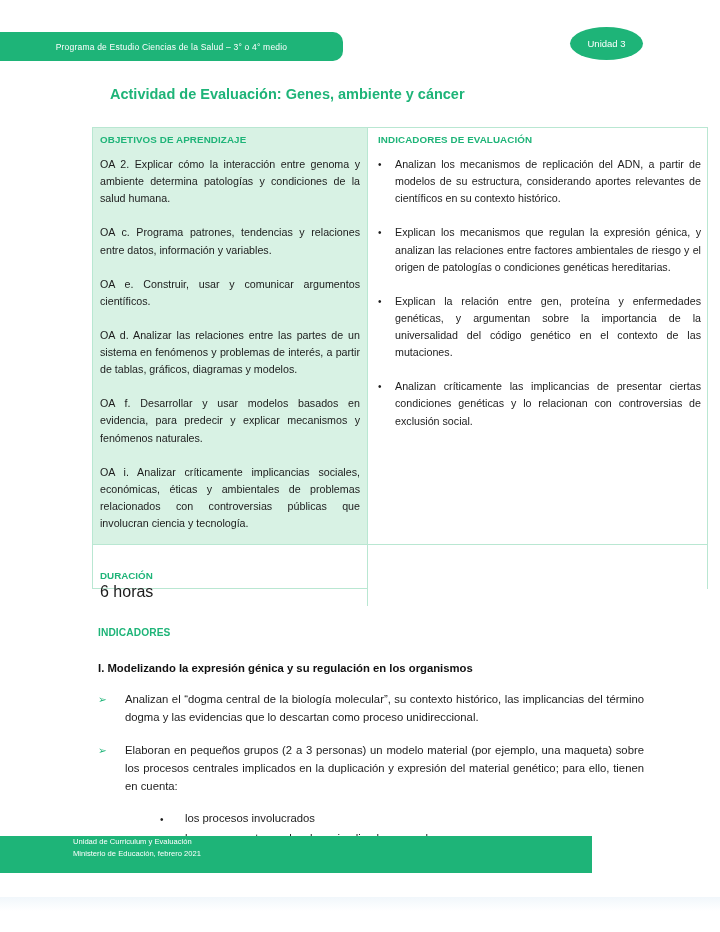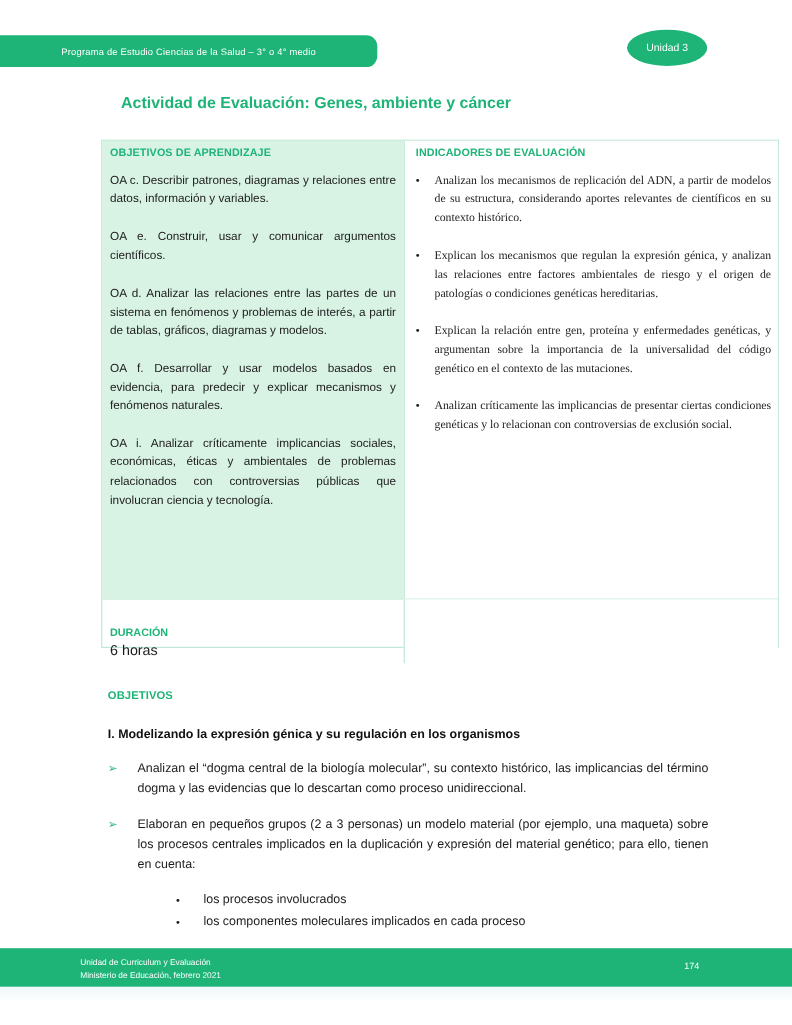--- a/index.html
+++ b/index.html
@@ -27,41 +27,41 @@
   .row-main{display:grid;grid-template-columns:274px 1fr;min-height:416px;}
   .cell{padding:6px 7px 10px 8px;}
   .cell-objetivos{background:var(--mint);padding:6px 7px 10px 7px;}
   .cell-indicadores{background:#ffffff;border-left:1px solid var(--border);padding:6px 6px 10px 10px;}
   .cell-header{color:var(--green);font-weight:bold;font-size:9.8px;margin-bottom:11px;letter-spacing:.1px;}
   .oa-p{font-size:10.7px;line-height:1.6;text-align:justify;margin-bottom:17px;}
   .oa-p:last-child{margin-bottom:0;}
   .ind-item{display:flex;font-size:10.7px;line-height:1.6;margin-bottom:17px;}
   .ind-item:last-child{margin-bottom:0;}
   .ind-item .dot{flex:none;width:17px;font-size:10px;padding-top:1px;}
-  .ind-item .txt{flex:1;text-align:justify;font-family:Liberation Serif, serif;}
+  .ind-item .txt{flex:1;text-align:justify;}
   .row-duracion{display:grid;grid-template-columns:274px 1fr;border-top:1px solid var(--border);height:44px;}
   .dur-cell{padding:5px 7px;margin-top:20px;}
   .dur-header{color:var(--green);font-weight:bold;font-size:9.8px;margin-bottom:2px;}
-  .dur-value{font-size:13px;}
+  .dur-value{font-size:16px;}
   .dur-spacer{border-left:1px solid var(--border);background:#ffffff;}
 
   
   .desarrollo{position:absolute;left:98px;top:627px;width:546px;}
   .dev-heading{color:var(--green);font-weight:bold;font-size:10.2px;margin-bottom:24px;letter-spacing:.1px;}
   .dev-title{font-size:11.3px;font-weight:bold;color:#111;margin-bottom:16px;}
   .dev-bullet{display:flex;font-size:11.3px;line-height:1.62;margin-bottom:14px;}
   .dev-bullet .arrow{flex:none;width:27px;color:var(--green);font-size:10.5px;padding-top:1px;}
   .dev-bullet .txt{flex:1;text-align:justify;}
   .sub-list{margin-left:62px;}
   .sub-item{display:flex;font-size:11.3px;line-height:1.75;}
   .sub-item .dot{flex:none;width:25px;font-size:10px;padding-top:2px;}
 
   
-  .footer-bar{position:absolute;left:0;top:862px;width:720px;height:37px;background:var(--green);
-    display:flex;align-items:center;}
+  .footer-bar{position:absolute;left:0;top:836px;width:592px;height:37px;background:var(--green);
+    display:flex;align-items:flex-start;}
   .footer-left{margin-left:73px;color:#ffffff;font-size:7.6px;line-height:1.55;}
   .footer-page{position:absolute;left:622px;top:12px;color:#ffffff;font-size:8.2px;}
   .page-edge-tint{position:absolute;left:0;top:897px;width:720px;height:14px;
     background:linear-gradient(#f1f7fb,#ffffff);}
 </style>
 </head>
 <body>
 
 <div class="page">
 
@@ -71,21 +71,22 @@
   <div class="unit-pill">
     <span>Unidad 3</span>
   </div>
 
   <h1 class="doc-title">Actividad de Evaluación: Genes, ambiente y cáncer</h1>
 
   <div class="eval-table">
     <div class="row-main">
       <div class="cell cell-objetivos">
         <div class="cell-header">OBJETIVOS DE APRENDIZAJE</div>
-        <p class="oa-p">OA c. Describir patrones, diagramas y relaciones entre datos, información y variables.</p>
+        <p class="oa-p">OA 2. Explicar cómo la interacción entre genoma y ambiente determina patologías y condiciones de la salud humana.</p>
+        <p class="oa-p">OA c. Programa patrones, tendencias y relaciones entre datos, información y variables.</p>
         <p class="oa-p">OA e. Construir, usar y comunicar argumentos científicos.</p>
         <p class="oa-p">OA d. Analizar las relaciones entre las partes de un sistema en fenómenos y problemas de interés, a partir de tablas, gráficos, diagramas y modelos.</p>
         <p class="oa-p">OA f. Desarrollar y usar modelos basados en evidencia, para predecir y explicar mecanismos y fenómenos naturales.</p>
         <p class="oa-p">OA i. Analizar críticamente implicancias sociales, económicas, éticas y ambientales de problemas relacionados con controversias públicas que involucran ciencia y tecnología.</p>
       </div>
       <div class="cell cell-indicadores">
         <div class="cell-header">INDICADORES DE EVALUACIÓN</div>
         <div class="ind-item">
           <span class="dot">•</span>
           <span class="txt">Analizan los mecanismos de replicación del ADN, a partir de modelos de su estructura, considerando aportes relevantes de científicos en su contexto histórico.</span>
@@ -107,21 +108,21 @@
     <div class="row-duracion">
       <div class="dur-cell">
         <div class="dur-header">DURACIÓN</div>
         <div class="dur-value">6 horas</div>
       </div>
       <div class="dur-spacer"></div>
     </div>
   </div>
 
   <div class="desarrollo">
-    <div class="dev-heading">OBJETIVOS</div>
+    <div class="dev-heading">INDICADORES</div>
     <div class="dev-title">I. Modelizando la expresión génica y su regulación en los organismos</div>
     <div class="dev-bullet">
       <span class="arrow">➢</span>
       <span class="txt">Analizan el “dogma central de la biología molecular”, su contexto histórico, las implicancias del término dogma y las evidencias que lo descartan como proceso unidireccional.</span>
     </div>
     <div class="dev-bullet">
       <span class="arrow">➢</span>
       <span class="txt">Elaboran en pequeños grupos (2 a 3 personas) un modelo material (por ejemplo, una maqueta) sobre los procesos centrales implicados en la duplicación y expresión del material genético; para ello, tienen en cuenta:</span>
     </div>
     <div class="sub-list">

